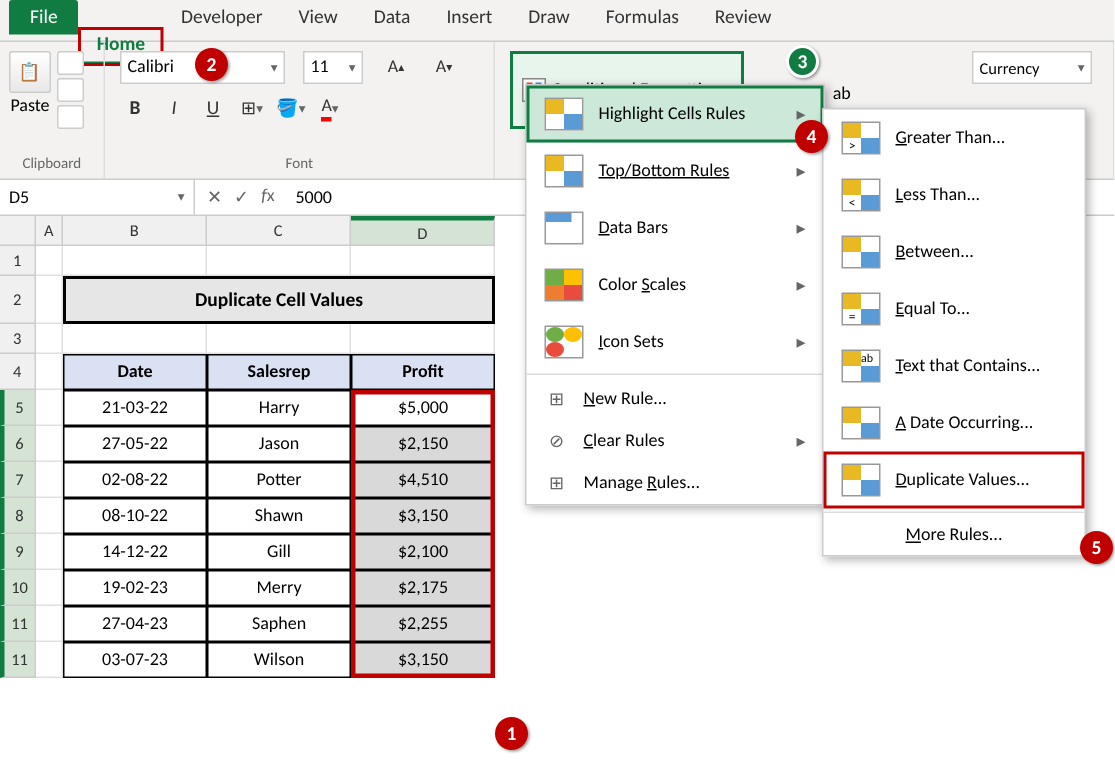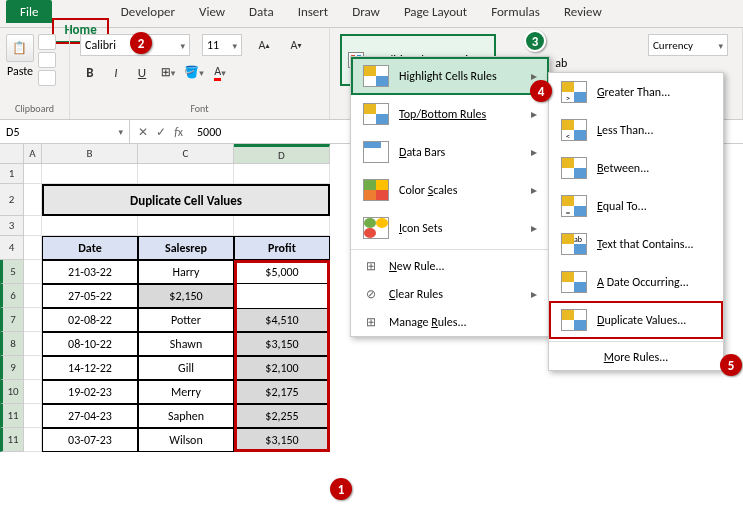--- a/index.html
+++ b/index.html
@@ -110,21 +110,20 @@
 <body>
 
 <div class="tabs">
   <div class="tab file">File</div>
   <div class="tab active highlighted">Home</div>
   <div class="tab">Developer</div>
   <div class="tab">View</div>
   <div class="tab">Data</div>
   <div class="tab">Insert</div>
   <div class="tab">Draw</div>
-  <div class="tab">Page Layout</div>
   <div class="tab">Formulas</div>
   <div class="tab">Review</div>
 </div>
 
 <div class="ribbon">
   <div class="ribbon-group clipboard">
     <div class="clipboard-inner">
       <div class="paste-btn">
         <div class="paste-icon">📋</div>
         <span>Paste</span>
@@ -255,20 +254,21 @@
       </div>
       <div class="row">
           <div class="cell col-A"></div>
           <div class="cell col-B data-cell">21-03-22</div>
           <div class="cell col-C data-cell">Harry</div>
           <div class="cell col-D profit-cell" style="background:#fff">$5,000</div>
         </div>
       <div class="row">
           <div class="cell col-A"></div>
           <div class="cell col-B data-cell">27-05-22</div>
+          <div class="cell col-C data-cell">Jason</div>
           <div class="cell col-D profit-cell">$2,150</div>
         </div>
       <div class="row">
           <div class="cell col-A"></div>
           <div class="cell col-B data-cell">02-08-22</div>
           <div class="cell col-C data-cell">Potter</div>
           <div class="cell col-D profit-cell">$4,510</div>
         </div>
       <div class="row">
           <div class="cell col-A"></div>

